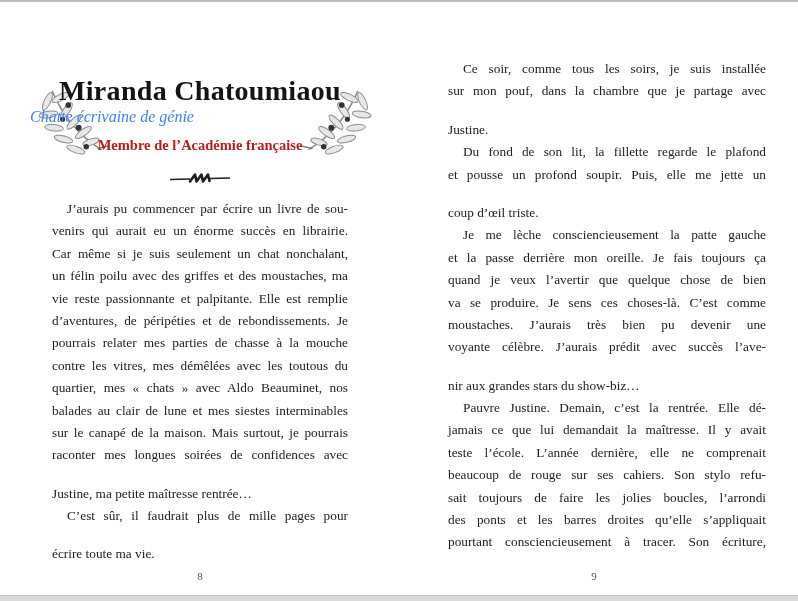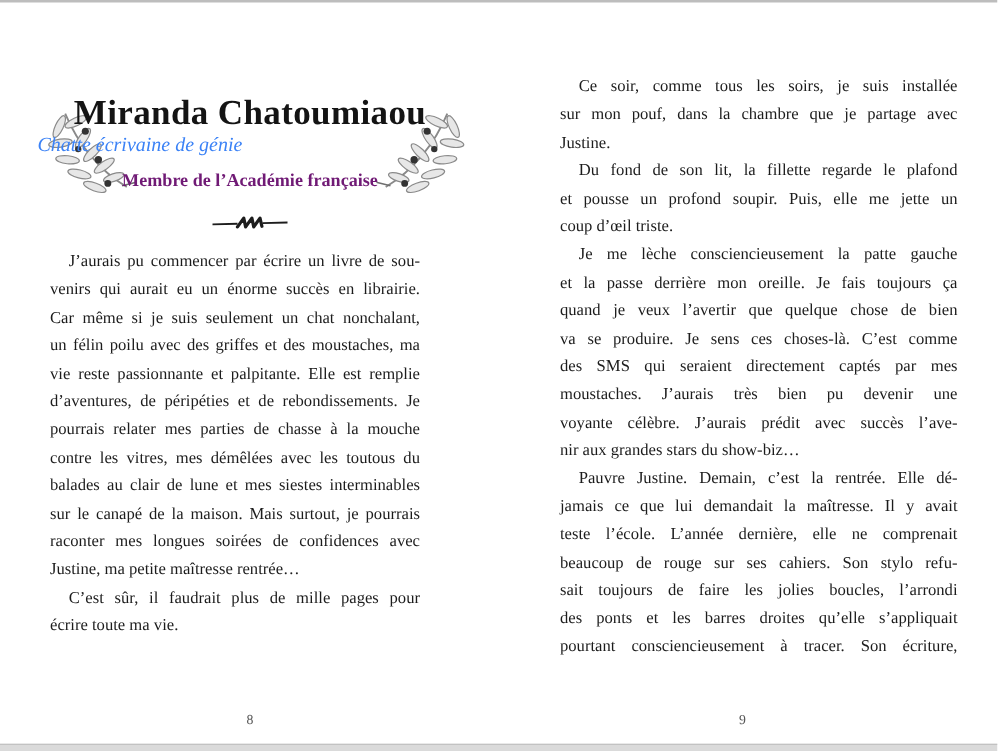--- a/index.html
+++ b/index.html
@@ -21,36 +21,36 @@
   .page{position:absolute; top:0; height:595px; width:399px;}
   .page-left{left:0;}
   .page-right{left:399px;}
 
   
   .hdr-author{position:absolute; left:30px; top:75px; width:340px; text-align:center;
     font-size:28px; font-weight:bold; letter-spacing:.3px; color:#141414;}
   .hdr-role{position:absolute; left:30px; top:108px; width:340px; text-align:left;
     font-size:16px; font-style:italic; color:#3b82f6;}
   .hdr-affil{position:absolute; left:30px; top:137px; width:340px; text-align:center;
-    font-size:14.5px; font-weight:bold; color:#701a75;}
+    font-size:14.5px; font-weight:bold; color:#b91c1c;}
   .branch{position:absolute; top:86px; width:72px; height:76px;}
   .branch-left{left:37px;}
   .branch-right{left:301px; transform:scaleX(-1);}
   .divider{position:absolute; left:169px; top:171px; width:62px; height:14px;}
 
   
   .bodycol{position:absolute; font-size:13.3px;}
-  .bodycol-left{left:40px; top:198px; width:296px;}
+  .bodycol-left{left:52px; top:198px; width:296px;}
   .bodycol-right{left:49px; top:58px; width:318px;}
   .bline{
     height:22.4px; line-height:22.4px; white-space:nowrap;
     text-align:justify; text-align-last:justify;
   }
   .bline.indent{padding-left:15px;}
-  .bline.last{text-align-last:left;}
+  .bline.last{text-align-last:left;margin-top:16px;}
 
   .pagenum{position:absolute; top:570px; font-size:11px; color:var(--muted); text-align:center;}
   .pagenum-left{left:52px; width:296px;}
   .pagenum-right{left:49px; width:292px;}
 </style>
 </head>
 <body>
 
 <div class="top-rule"></div>
 
@@ -110,20 +110,21 @@
 
   <div class="bodycol bodycol-left">
       <div class="bline indent">J’aurais pu commencer par écrire un livre de sou-</div>
       <div class="bline">venirs qui aurait eu un énorme succès en librairie.</div>
       <div class="bline">Car même si je suis seulement un chat nonchalant,</div>
       <div class="bline">un félin poilu avec des griffes et des moustaches, ma</div>
       <div class="bline">vie reste passionnante et palpitante. Elle est remplie</div>
       <div class="bline">d’aventures, de péripéties et de rebondissements. Je</div>
       <div class="bline">pourrais relater mes parties de chasse à la mouche</div>
       <div class="bline">contre les vitres, mes démêlées avec les toutous du</div>
+      <div class="bline">quartier, mes « chats » avec Aldo Beauminet, nos</div>
       <div class="bline">balades au clair de lune et mes siestes interminables</div>
       <div class="bline">sur le canapé de la maison. Mais surtout, je pourrais</div>
       <div class="bline">raconter mes longues soirées de confidences avec</div>
       <div class="bline last">Justine, ma petite maîtresse rentrée…</div>
       <div class="bline indent">C’est sûr, il faudrait plus de mille pages pour</div>
       <div class="bline last">écrire toute ma vie.</div>
     </div>
 
   <div class="pagenum pagenum-left">8</div>
 </div>
@@ -133,21 +134,20 @@
       <div class="bline indent">Ce soir, comme tous les soirs, je suis installée</div>
       <div class="bline">sur mon pouf, dans la chambre que je partage avec</div>
       <div class="bline last">Justine.</div>
       <div class="bline indent">Du fond de son lit, la fillette regarde le plafond</div>
       <div class="bline">et pousse un profond soupir. Puis, elle me jette un</div>
       <div class="bline last">coup d’œil triste.</div>
       <div class="bline indent">Je me lèche consciencieusement la patte gauche</div>
       <div class="bline">et la passe derrière mon oreille. Je fais toujours ça</div>
       <div class="bline">quand je veux l’avertir que quelque chose de bien</div>
       <div class="bline">va se produire. Je sens ces choses-là. C’est comme</div>
-      <div class="bline">des SMS qui seraient directement captés par mes</div>
       <div class="bline">moustaches. J’aurais très bien pu devenir une</div>
       <div class="bline">voyante célèbre. J’aurais prédit avec succès l’ave-</div>
       <div class="bline last">nir aux grandes stars du show-biz…</div>
       <div class="bline indent">Pauvre Justine. Demain, c’est la rentrée. Elle dé-</div>
       <div class="bline">jamais ce que lui demandait la maîtresse. Il y avait</div>
       <div class="bline">teste l’école. L’année dernière, elle ne comprenait</div>
       <div class="bline">beaucoup de rouge sur ses cahiers. Son stylo refu-</div>
       <div class="bline">sait toujours de faire les jolies boucles, l’arrondi</div>
       <div class="bline">des ponts et les barres droites qu’elle s’appliquait</div>
       <div class="bline">pourtant consciencieusement à tracer. Son écriture,</div>

